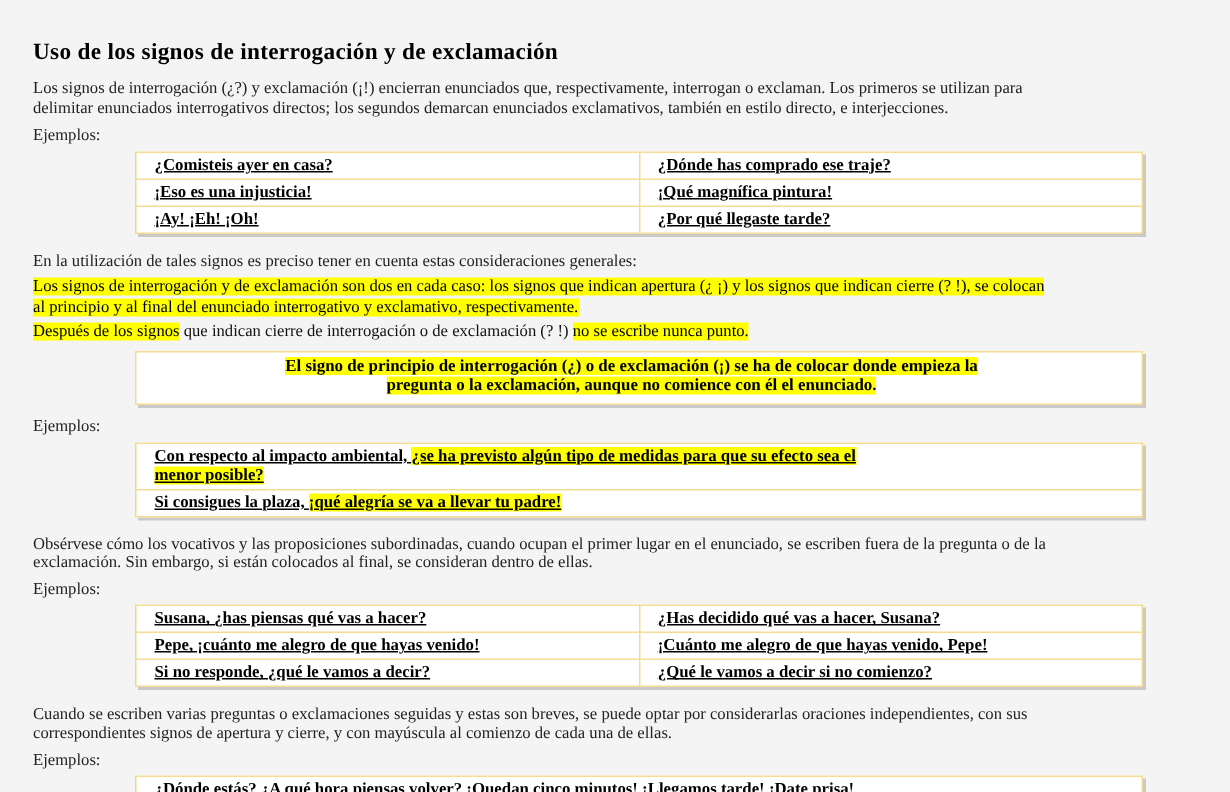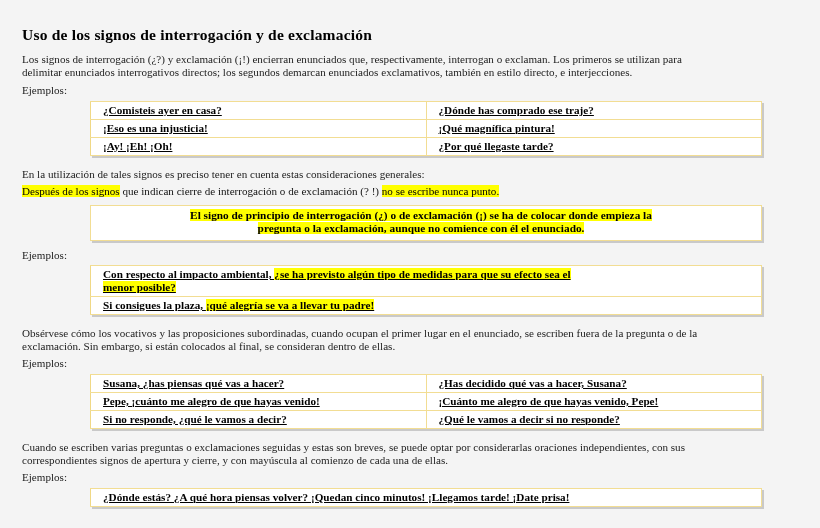--- a/index.html
+++ b/index.html
@@ -122,20 +122,21 @@
       </tr>
       <tr>
         <td>¡Ay! ¡Eh! ¡Oh!</td>
         <td>¿Por qué llegaste tarde?</td>
       </tr>
     </tbody>
   </table>
 
   <p class="para tight">En la utilización de tales signos es preciso tener en cuenta estas consideraciones generales:</p>
 
+  <p class="para-hl"><span class="hl">Los signos de interrogación y de exclamación son dos en cada caso: los signos que indican apertura (¿ ¡) y los signos que indican cierre (? !), se colocan al principio y al final del enunciado interrogativo y exclamativo, respectivamente.</span></p>
 
   <p class="para-hl"><span class="hl">Después de los signos</span><span> que indican cierre de interrogación o de exclamación (? !) </span><span class="hl">no se escribe nunca punto.</span></p>
 
   <div class="spacer-sm"></div>
 
   <div class="rule-box">
     <div class="rule-text"><span class="hl">El signo de principio de interrogación (¿) o de exclamación (¡) se ha de colocar donde empieza la</span></div>
     <div class="rule-text"><span class="hl">pregunta o la exclamación, aunque no comience con él el enunciado.</span></div>
   </div>
 
@@ -161,21 +162,21 @@
       <tr>
         <td>Susana, ¿has piensas qué vas a hacer?</td>
         <td>¿Has decidido qué vas a hacer, Susana?</td>
       </tr>
       <tr>
         <td>Pepe, ¡cuánto me alegro de que hayas venido!</td>
         <td>¡Cuánto me alegro de que hayas venido, Pepe!</td>
       </tr>
       <tr>
         <td>Si no responde, ¿qué le vamos a decir?</td>
-        <td>¿Qué le vamos a decir si no responde?</td>
+        <td>¿Qué le vamos a decir si no comienzo?</td>
       </tr>
     </tbody>
   </table>
 
   <p class="para tight">Cuando se escriben varias preguntas o exclamaciones seguidas y estas son breves, se puede optar por considerarlas oraciones independientes, con sus correspondientes signos de apertura y cierre, y con mayúscula al comienzo de cada una de ellas.</p>
 
   <p class="ejemplos">Ejemplos:</p>
 
   <table class="tbl one-col">
     <tbody>

